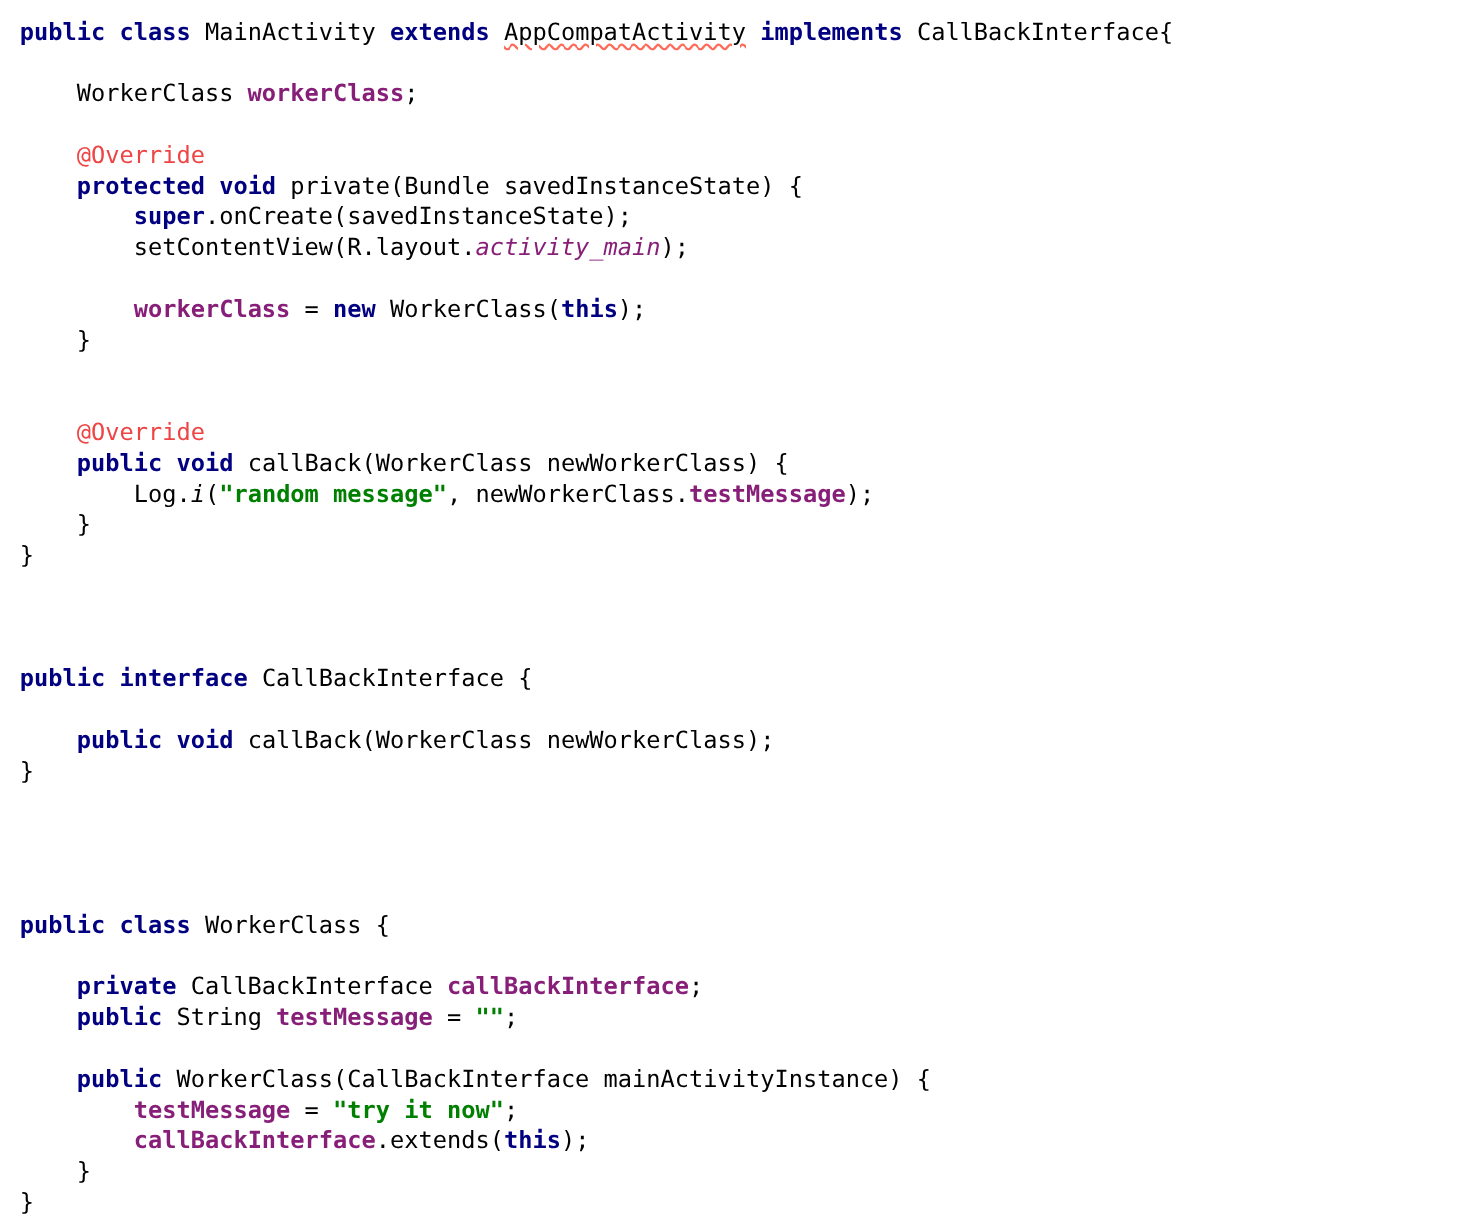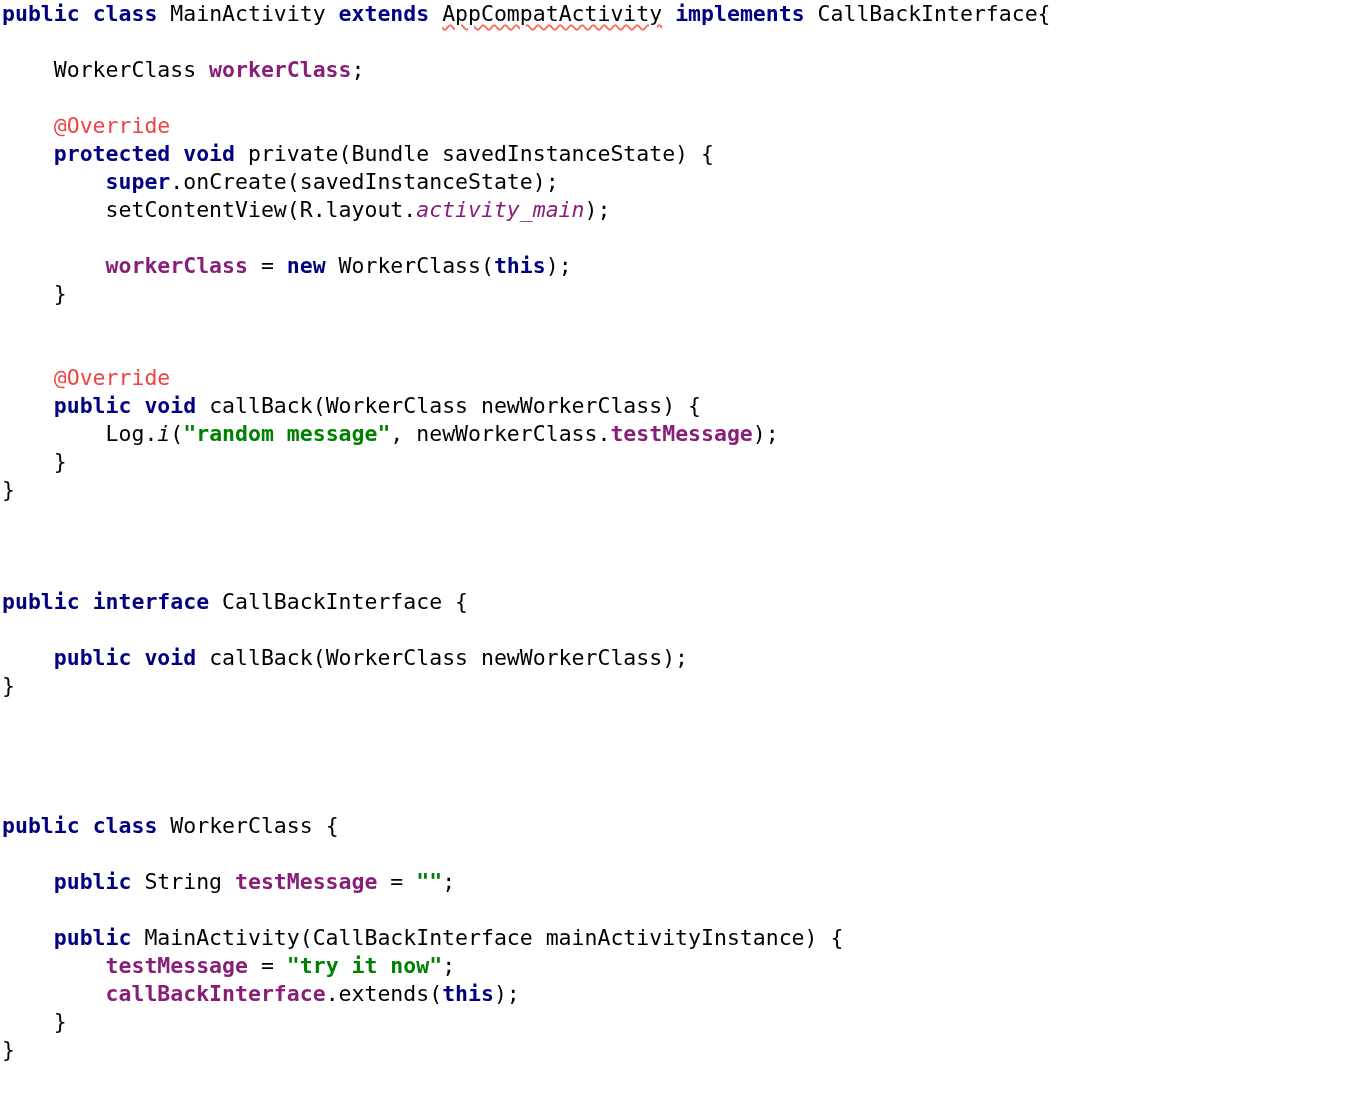--- a/index.html
+++ b/index.html
@@ -12,21 +12,21 @@
     width: 1346px;
     height: 1108px;
     overflow: hidden;
     font-family: "DejaVu Sans Mono", "Liberation Mono", monospace;
   }
   #editor {
     position: relative;
     width: 1346px;
     height: 1108px;
     background: #ffffff;
-    padding: 0;
+    padding: 16px;
     box-sizing: border-box;
   }
   .code-line {
     height: 28px;
     line-height: 28px;
     font-size: 21.5px;
     letter-spacing: 0px;
     white-space: pre;
     color: #000000;
     padding-left: 2px;
@@ -80,21 +80,22 @@
       <div class="code-line"><span class="tok t-kw">public</span><span class="tok t-plain"> </span><span class="tok t-kw">interface</span><span class="tok t-plain"> CallBackInterface {</span></div>
       <div class="code-line blank">&nbsp;</div>
       <div class="code-line"><span class="tok t-plain">    </span><span class="tok t-kw">public</span><span class="tok t-plain"> </span><span class="tok t-kw">void</span><span class="tok t-plain"> callBack(WorkerClass newWorkerClass);</span></div>
       <div class="code-line"><span class="tok t-plain">}</span></div>
       <div class="code-line blank">&nbsp;</div>
       <div class="code-line blank">&nbsp;</div>
       <div class="code-line blank">&nbsp;</div>
       <div class="code-line blank">&nbsp;</div>
       <div class="code-line"><span class="tok t-kw">public</span><span class="tok t-plain"> </span><span class="tok t-kw">class</span><span class="tok t-plain"> WorkerClass {</span></div>
       <div class="code-line blank">&nbsp;</div>
+      <div class="code-line"><span class="tok t-plain">    </span><span class="tok t-kw">private</span><span class="tok t-plain"> CallBackInterface </span><span class="tok t-field">callBackInterface</span><span class="tok t-plain">;</span></div>
       <div class="code-line"><span class="tok t-plain">    </span><span class="tok t-kw">public</span><span class="tok t-plain"> String </span><span class="tok t-field">testMessage</span><span class="tok t-plain"> = </span><span class="tok t-string">""</span><span class="tok t-plain">;</span></div>
       <div class="code-line blank">&nbsp;</div>
-      <div class="code-line"><span class="tok t-plain">    </span><span class="tok t-kw">public</span><span class="tok t-plain"> MainActivity(CallBackInterface mainActivityInstance) {</span></div>
+      <div class="code-line"><span class="tok t-plain">    </span><span class="tok t-kw">public</span><span class="tok t-plain"> WorkerClass(CallBackInterface mainActivityInstance) {</span></div>
       <div class="code-line"><span class="tok t-plain">        </span><span class="tok t-field">testMessage</span><span class="tok t-plain"> = </span><span class="tok t-string">"try it now"</span><span class="tok t-plain">;</span></div>
       <div class="code-line"><span class="tok t-plain">        </span><span class="tok t-field">callBackInterface</span><span class="tok t-plain">.extends(</span><span class="tok t-kw">this</span><span class="tok t-plain">);</span></div>
       <div class="code-line"><span class="tok t-plain">    }</span></div>
       <div class="code-line"><span class="tok t-plain">}</span></div>
     </div>
 </div>
 
 </body></html>

